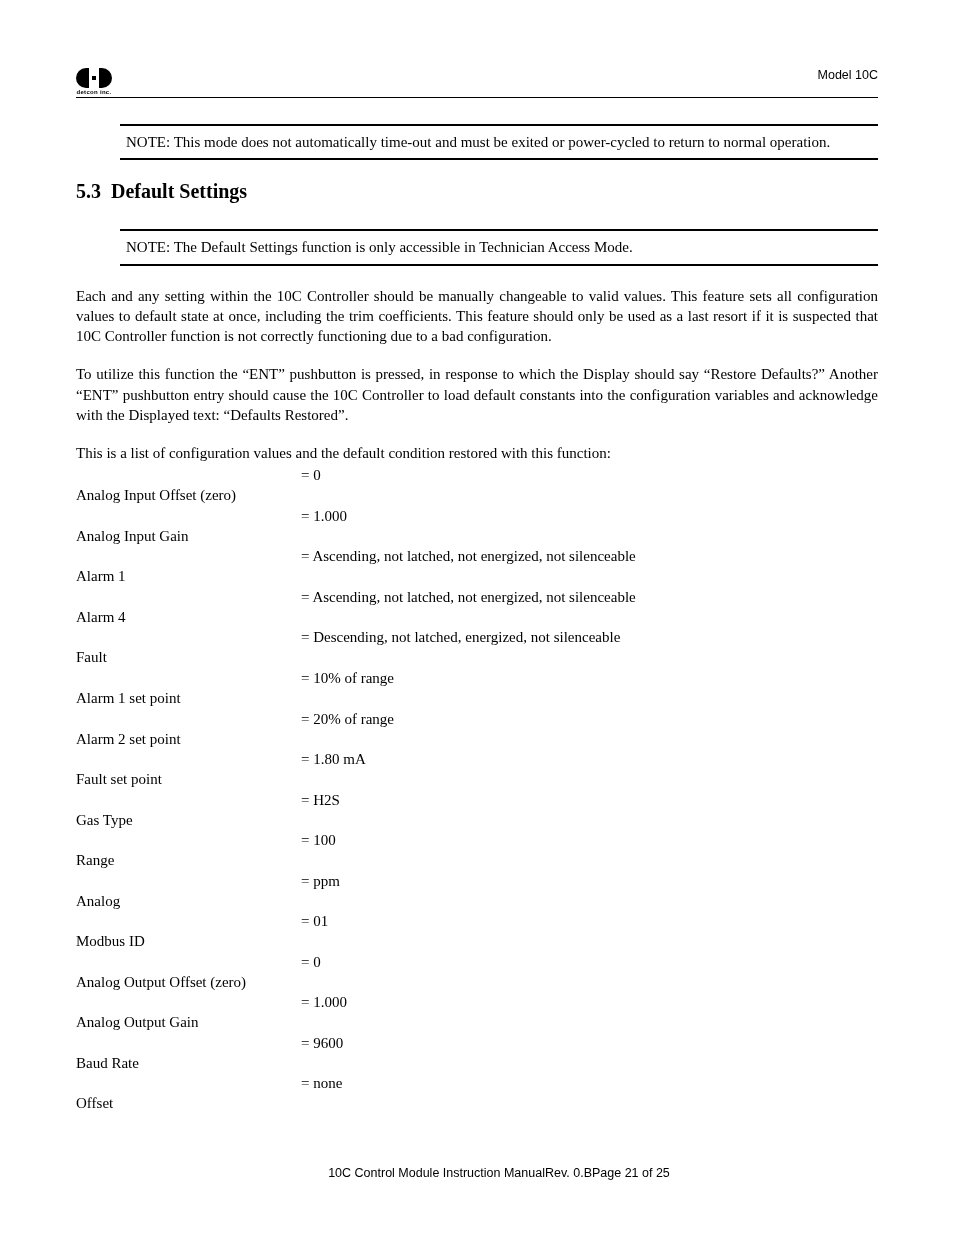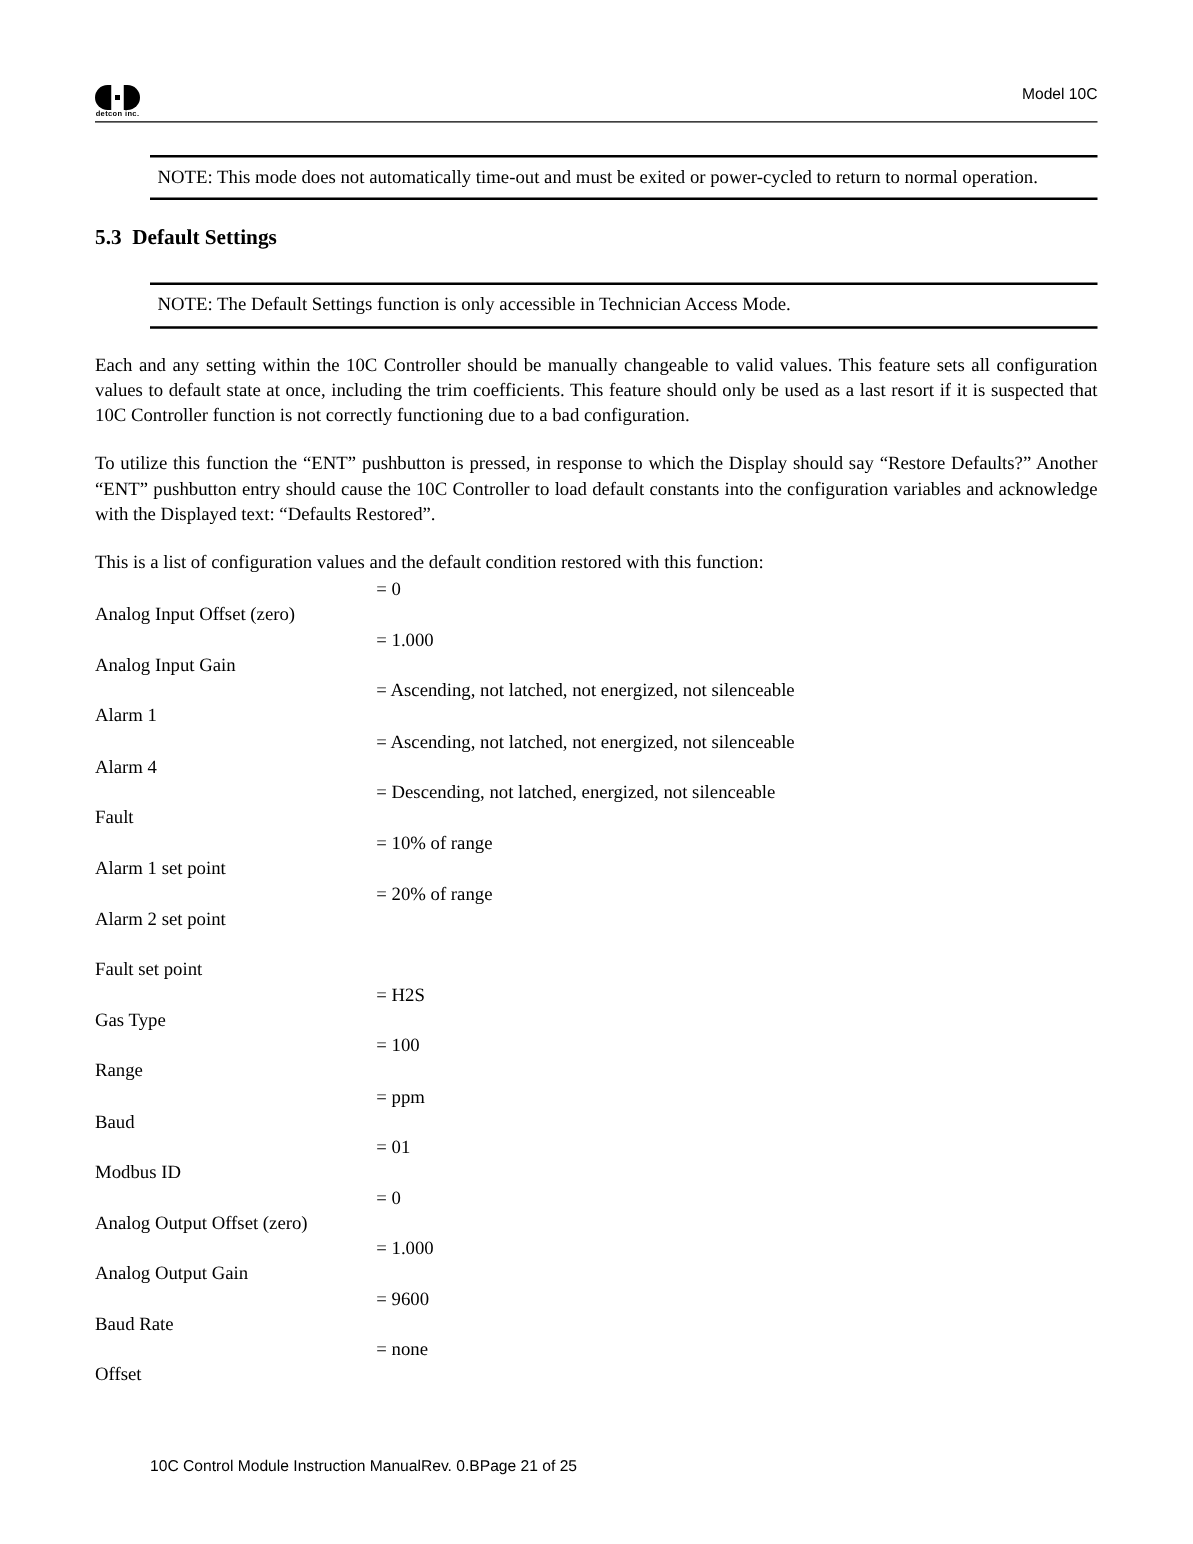--- a/index.html
+++ b/index.html
@@ -79,21 +79,21 @@
     border-bottom: 2.5px solid #000;
     padding: 6px 6px;
     margin-bottom: 20px;
     text-align: justify;
     line-height: 1.35;
   }
   .note-box .note-label {
     font-weight: normal;
   }
   h2.section {
-    font-size: 17px;
+    font-size: 20px;
     font-weight: bold;
     margin: 18px 0 26px -44px;
   }
   .body-para {
     text-align: justify;
     line-height: 1.35;
     margin: 0 0 18px -44px;
   }
   .list-intro {
     margin: 0 0 2px -44px;
@@ -113,21 +113,21 @@
   }
   .settings-value {
     flex: 1;
   }
   .footer {
     position: absolute;
     bottom: 55px;
     left: 76px;
     right: 76px;
     display: flex;
-    justify-content: flex-start;
+    justify-content: center;
     font-family: Arial, sans-serif;
     font-size: 12.5px;
     padding-left: 44px;
   }
 </style>
 </head>
 <body>
 
 <div class="page">
 
@@ -191,31 +191,32 @@
       <div class="settings-row">
           <div class="settings-label">Alarm 1 set point</div>
           <div class="settings-value">= 10% of range</div>
         </div>
       <div class="settings-row">
           <div class="settings-label">Alarm 2 set point</div>
           <div class="settings-value">= 20% of range</div>
         </div>
       <div class="settings-row">
           <div class="settings-label">Fault set point</div>
+          <div class="settings-value">= 1.80 mA</div>
         </div>
       <div class="settings-row">
           <div class="settings-label">Gas Type</div>
           <div class="settings-value">= H2S</div>
         </div>
       <div class="settings-row">
           <div class="settings-label">Range</div>
           <div class="settings-value">= 100</div>
         </div>
       <div class="settings-row">
-          <div class="settings-label">Baud</div>
+          <div class="settings-label">Analog</div>
           <div class="settings-value">= ppm</div>
         </div>
       <div class="settings-row">
           <div class="settings-label">Modbus ID</div>
           <div class="settings-value">= 01</div>
         </div>
       <div class="settings-row">
           <div class="settings-label">Analog Output Offset (zero)</div>
           <div class="settings-value">= 0</div>
         </div>

